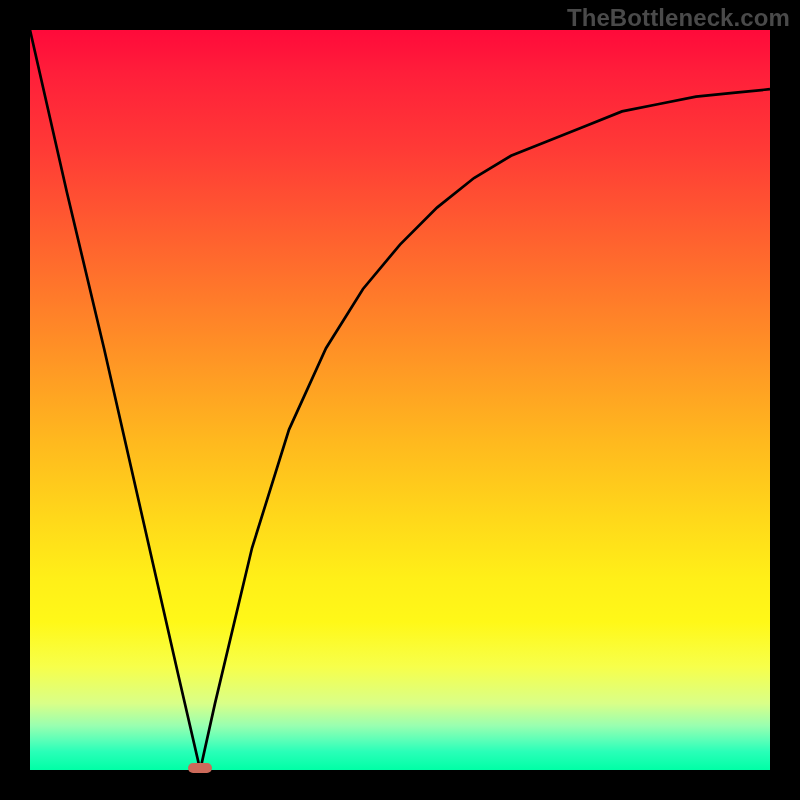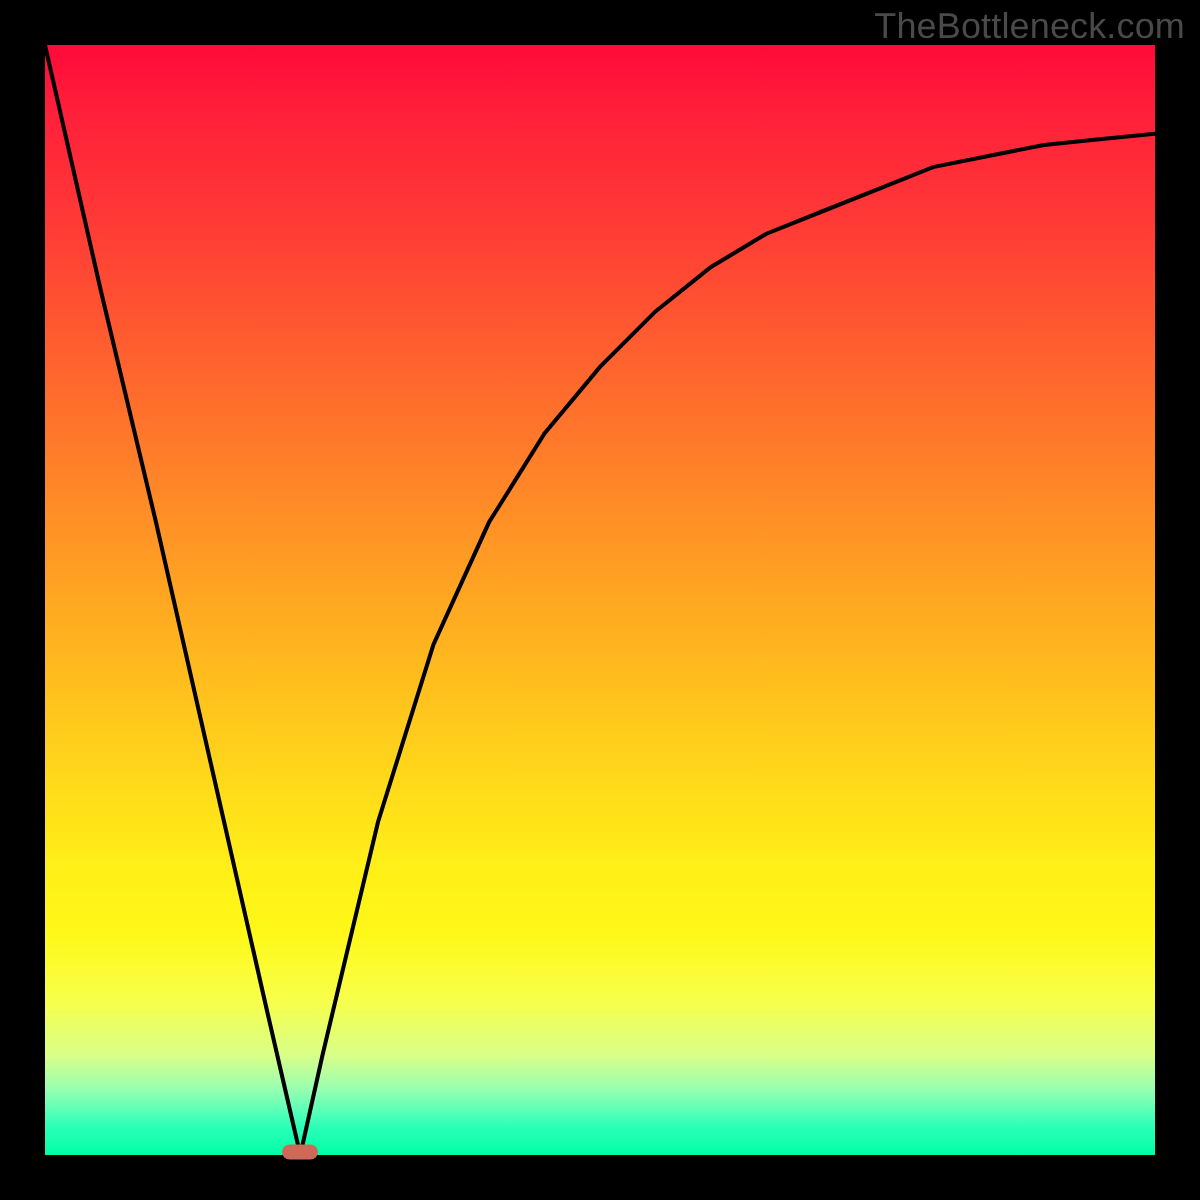--- a/index.html
+++ b/index.html
@@ -44,21 +44,21 @@
       #2affb8 97.5%,
       #00ffa6 100%
     );
   }
   .watermark {
     position: absolute;
     top: 4px;
     right: 10px;
     color: #4a4a4a;
     font-size: 24px;
-    font-weight: 400;
+    font-weight: 700;
     letter-spacing: 0.1px;
     user-select: none;
   }
   .marker {
     position: absolute;
     width: 24px;
     height: 10px;
     border-radius: 5px;
     background: #cc6a5a;
   }

